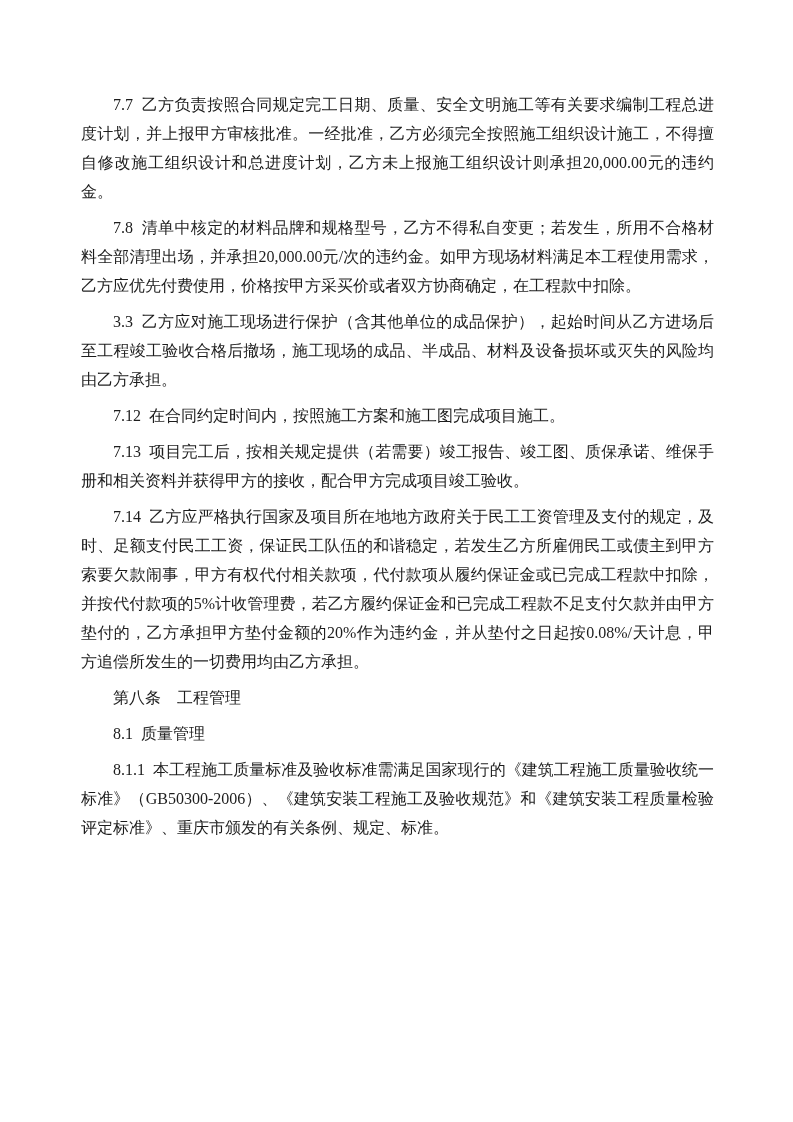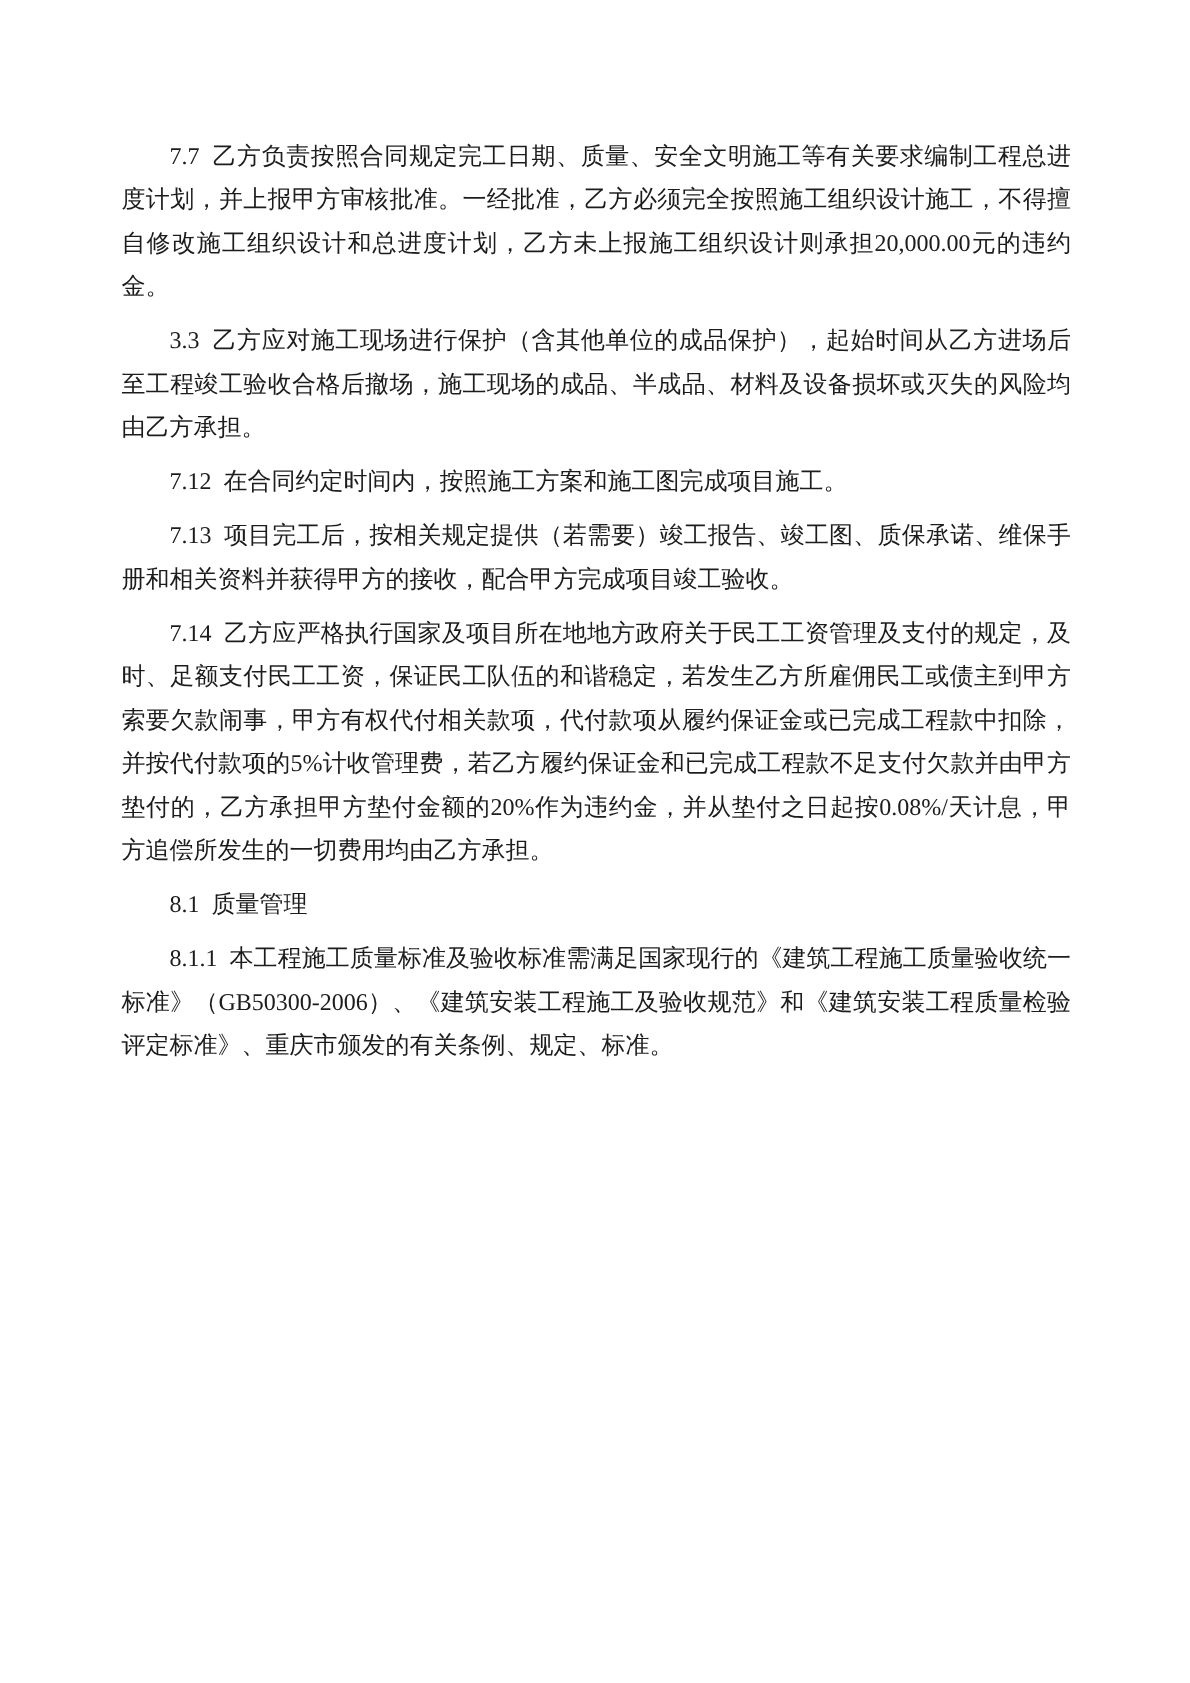--- a/index.html
+++ b/index.html
@@ -46,21 +46,23 @@
     letter-spacing: 2px;
     color: #1c1c1c;
   }
 </style>
 </head>
 <body>
 
 <div class="page">
   <div class="content" id="doc-body">
       <p class="para">7.7  乙方负责按照合同规定完工日期、质量、安全文明施工等有关要求编制工程总进度计划，并上报甲方审核批准。一经批准，乙方必须完全按照施工组织设计施工，不得擅自修改施工组织设计和总进度计划，乙方未上报施工组织设计则承担20,000.00元的违约金。</p>
+      <p class="para">7.8  清单中核定的材料品牌和规格型号，乙方不得私自变更；若发生，所用不合格材料全部清理出场，并承担20,000.00元/次的违约金。如甲方现场材料满足本工程使用需求，乙方应优先付费使用，价格按甲方采买价或者双方协商确定，在工程款中扣除。</p>
       <p class="para">3.3  乙方应对施工现场进行保护（含其他单位的成品保护），起始时间从乙方进场后至工程竣工验收合格后撤场，施工现场的成品、半成品、材料及设备损坏或灭失的风险均由乙方承担。</p>
       <p class="para">7.12  在合同约定时间内，按照施工方案和施工图完成项目施工。</p>
       <p class="para">7.13  项目完工后，按相关规定提供（若需要）竣工报告、竣工图、质保承诺、维保手册和相关资料并获得甲方的接收，配合甲方完成项目竣工验收。</p>
       <p class="para">7.14  乙方应严格执行国家及项目所在地地方政府关于民工工资管理及支付的规定，及时、足额支付民工工资，保证民工队伍的和谐稳定，若发生乙方所雇佣民工或债主到甲方索要欠款闹事，甲方有权代付相关款项，代付款项从履约保证金或已完成工程款中扣除，并按代付款项的5%计收管理费，若乙方履约保证金和已完成工程款不足支付欠款并由甲方垫付的，乙方承担甲方垫付金额的20%作为违约金，并从垫付之日起按0.08%/天计息，甲方追偿所发生的一切费用均由乙方承担。</p>
+      <p class="para">第八条　工程管理</p>
       <p class="para">8.1  质量管理</p>
       <p class="para">8.1.1  本工程施工质量标准及验收标准需满足国家现行的《建筑工程施工质量验收统一标准》（GB50300-2006）、《建筑安装工程施工及验收规范》和《建筑安装工程质量检验评定标准》、重庆市颁发的有关条例、规定、标准。</p>
     </div>
   <div class="footer">- 25 -</div>
 </div>
 
 </body></html>

